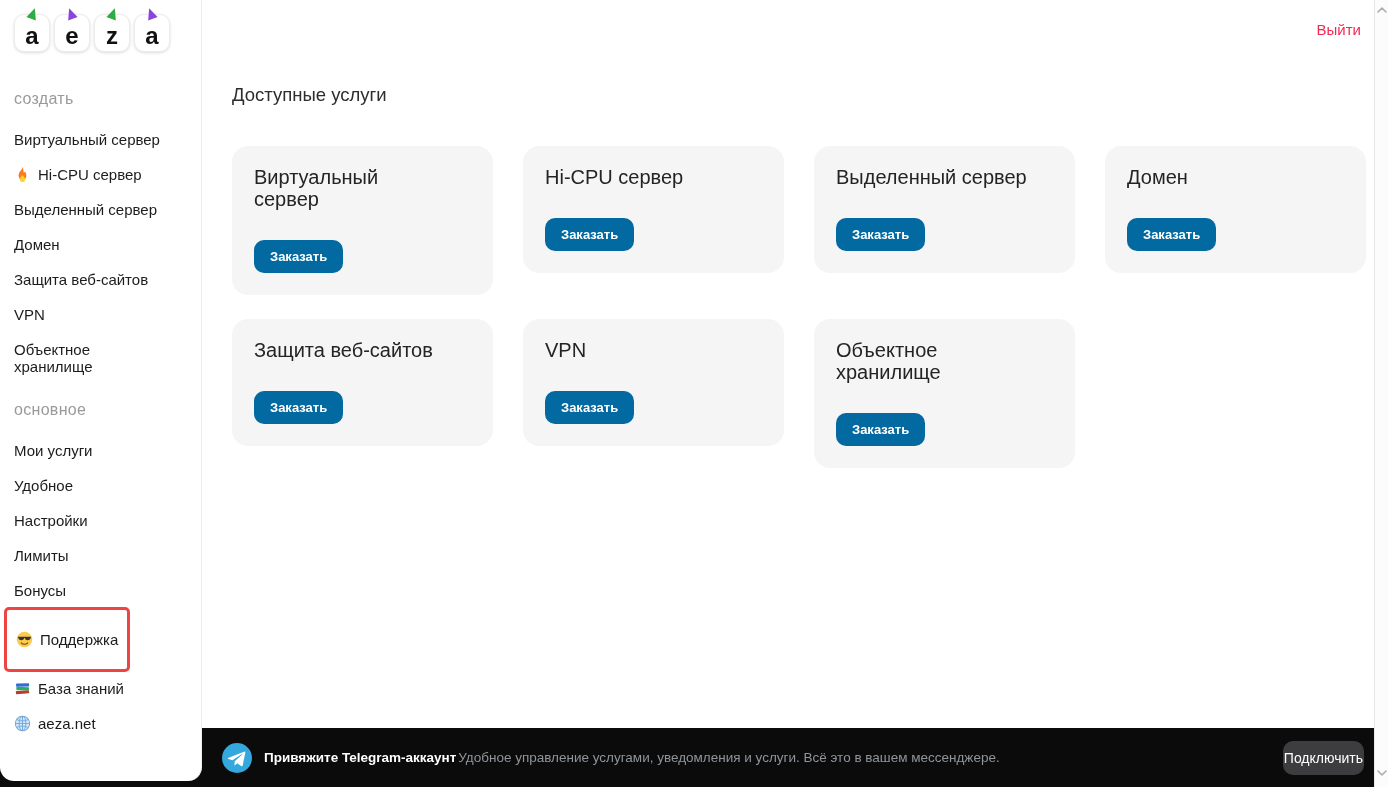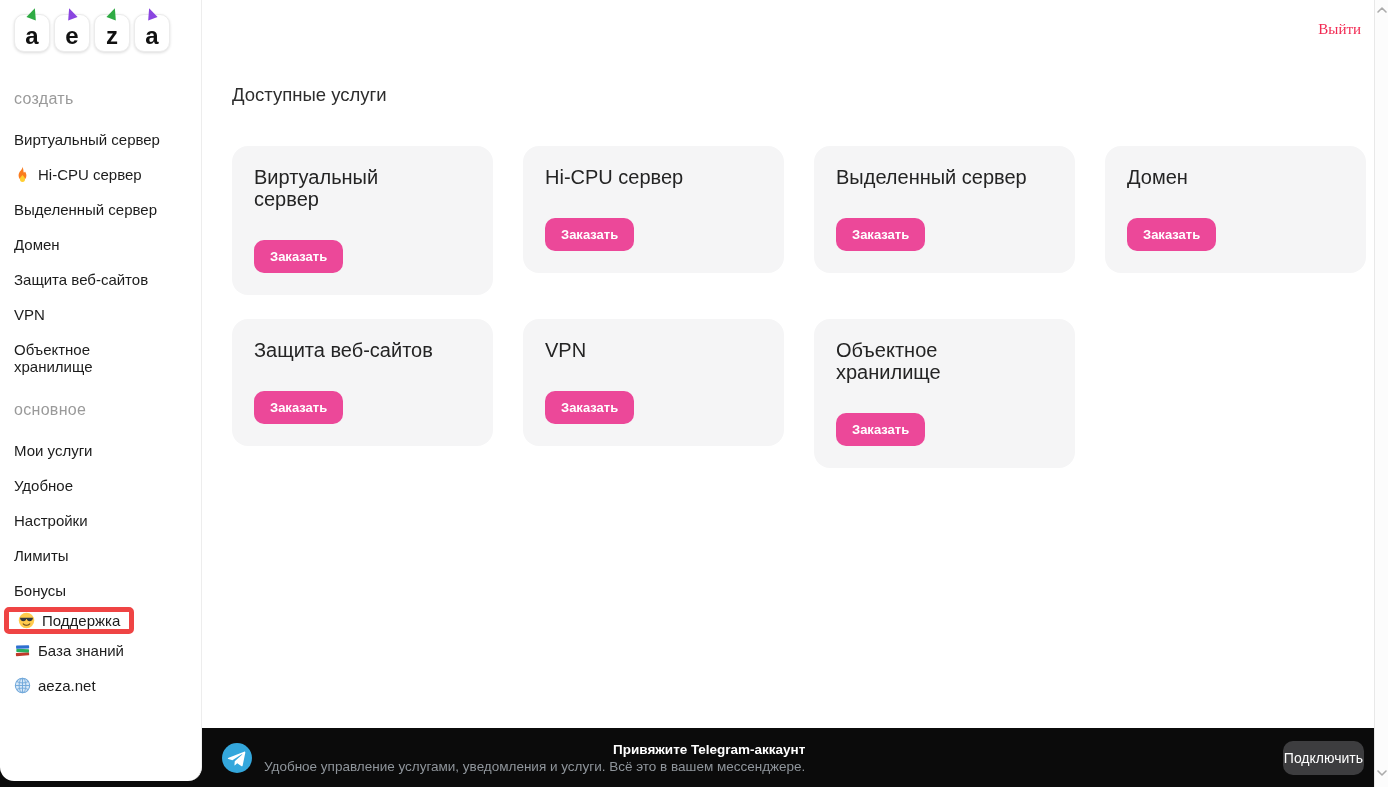--- a/index.html
+++ b/index.html
@@ -11,21 +11,21 @@
 
   
   .banner {
     position:absolute; left:0; right:14px; bottom:0; height:59px;
     background:#0b0b0b; display:flex; align-items:center;
     padding-left:222px; padding-right:10px; z-index:1;
   }
   .banner .tg-circle {
     width:30px; height:30px; flex:0 0 30px; margin-right:12px;
   }
-  .banner-texts { display:flex; flex-direction:column; gap:2px;text-align:right; }
+  .banner-texts { display:flex; flex-direction:row; gap:2px; }
   .banner-title { color:#ffffff; font-size:13.5px; font-weight:700; }
   .banner-subtitle { color:#8f959b; font-size:13.5px; }
   .connect-btn {
     margin-left:auto; background:#3d3d3f; color:#ffffff; border:none;
     font-family:inherit; font-size:14px; padding:9px 1px;
     border-radius:10px; cursor:pointer;
   }
 
   
   .sidebar {
@@ -52,43 +52,43 @@
     font-size:16px; color:#9a9a9a; letter-spacing:0.3px; margin-bottom:23px;
   }
   .nav-list { list-style:none; margin-bottom:26px; }
   .nav-item {
     font-size:15px; line-height:17px; color:#1c1c1c; margin-bottom:18px;
     white-space:pre-line; cursor:pointer; display:flex; align-items:flex-start; gap:7px;
   }
   .nav-item .li-icon { flex:0 0 17px; width:17px; height:17px; margin-top:0; }
   .selected-box {
     display:inline-flex; align-items:center; gap:7px;
-    border:5px solid #ef4444; border-radius:5px; padding:0 9px;
+    border:3px solid #ef4444; border-radius:5px; padding:21px 9px;
     margin:-10px 0 -10px -10px;
   }
   .selected-box .li-icon { flex:0 0 17px; width:17px; height:17px; }
 
   
   .main { position:absolute; left:202px; top:0; right:14px; bottom:59px; background:#fff; }
   .logout {
     position:absolute; top:21px; right:13px; color:#f22952; font-size:15px;
-    cursor:pointer; background:none; border:none; font-family:Liberation Serif, serif;
+    cursor:pointer; background:none; border:none; font-family:Liberation Sans, sans-serif;
   }
   .page-title { position:absolute; left:30px; top:84px; font-size:18.5px; font-weight:400; color:#2d2d2d; }
 
   .cards { position:absolute; left:30px; top:146px; display:flex; flex-direction:column; gap:24px; }
   .card-row { display:flex; gap:30px; align-items:flex-start; }
   .card {
     width:261px; background:#f5f5f6; border-radius:16px; padding:20px 22px 22px 22px;
   }
   .card-title {
     font-size:20px; line-height:22px; color:#242424; white-space:pre-line; margin-bottom:30px;
   }
   .order-btn {
-    background:#ec4899; color:#ffffff; border:none; font-family:inherit;
+    background:#0369a1; color:#ffffff; border:none; font-family:inherit;
     font-size:13px; font-weight:700; padding:9px 16px; border-radius:10px; cursor:pointer;
   }
 
   
   .scrollbar {
     position:absolute; right:0; top:0; width:14px; height:787px;
     background:#fcfcfc; border-left:1px solid #e8e8e8; z-index:3;
   }
   .scroll-arrow { position:absolute; left:1px; width:12px; height:12px; color:#ababab; cursor:pointer; }
   .scroll-arrow.up { top:4px; }

